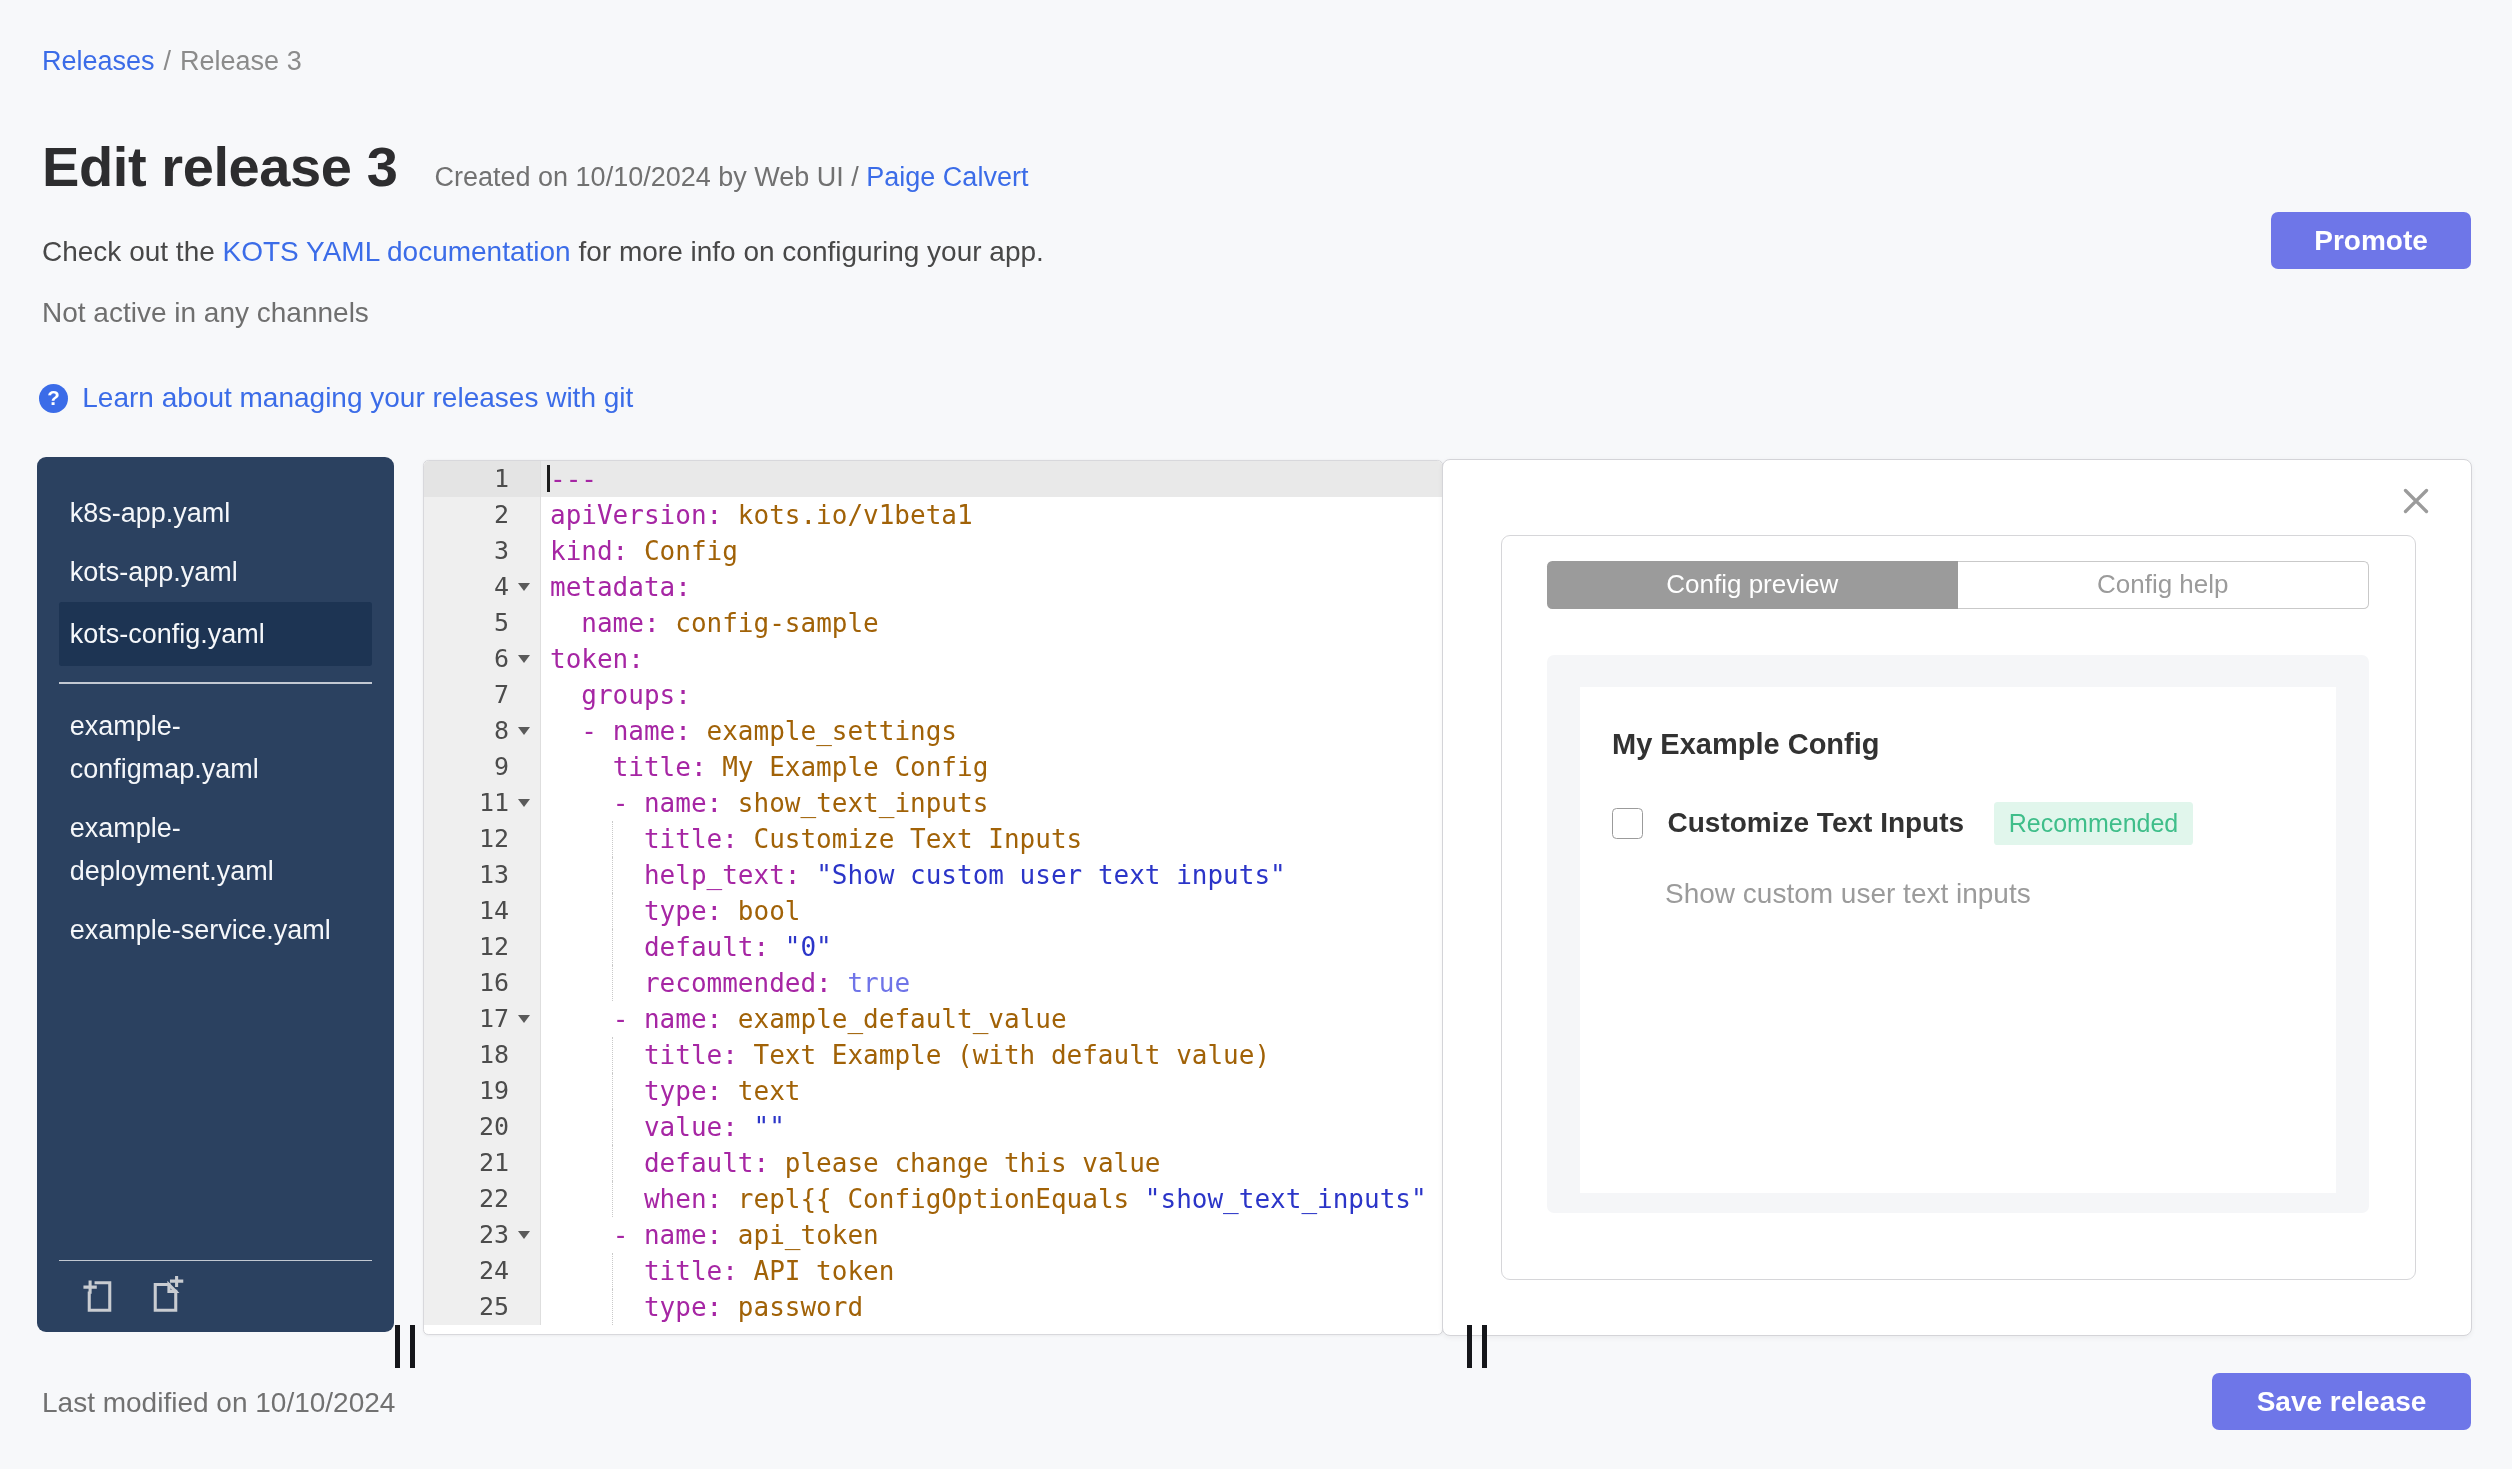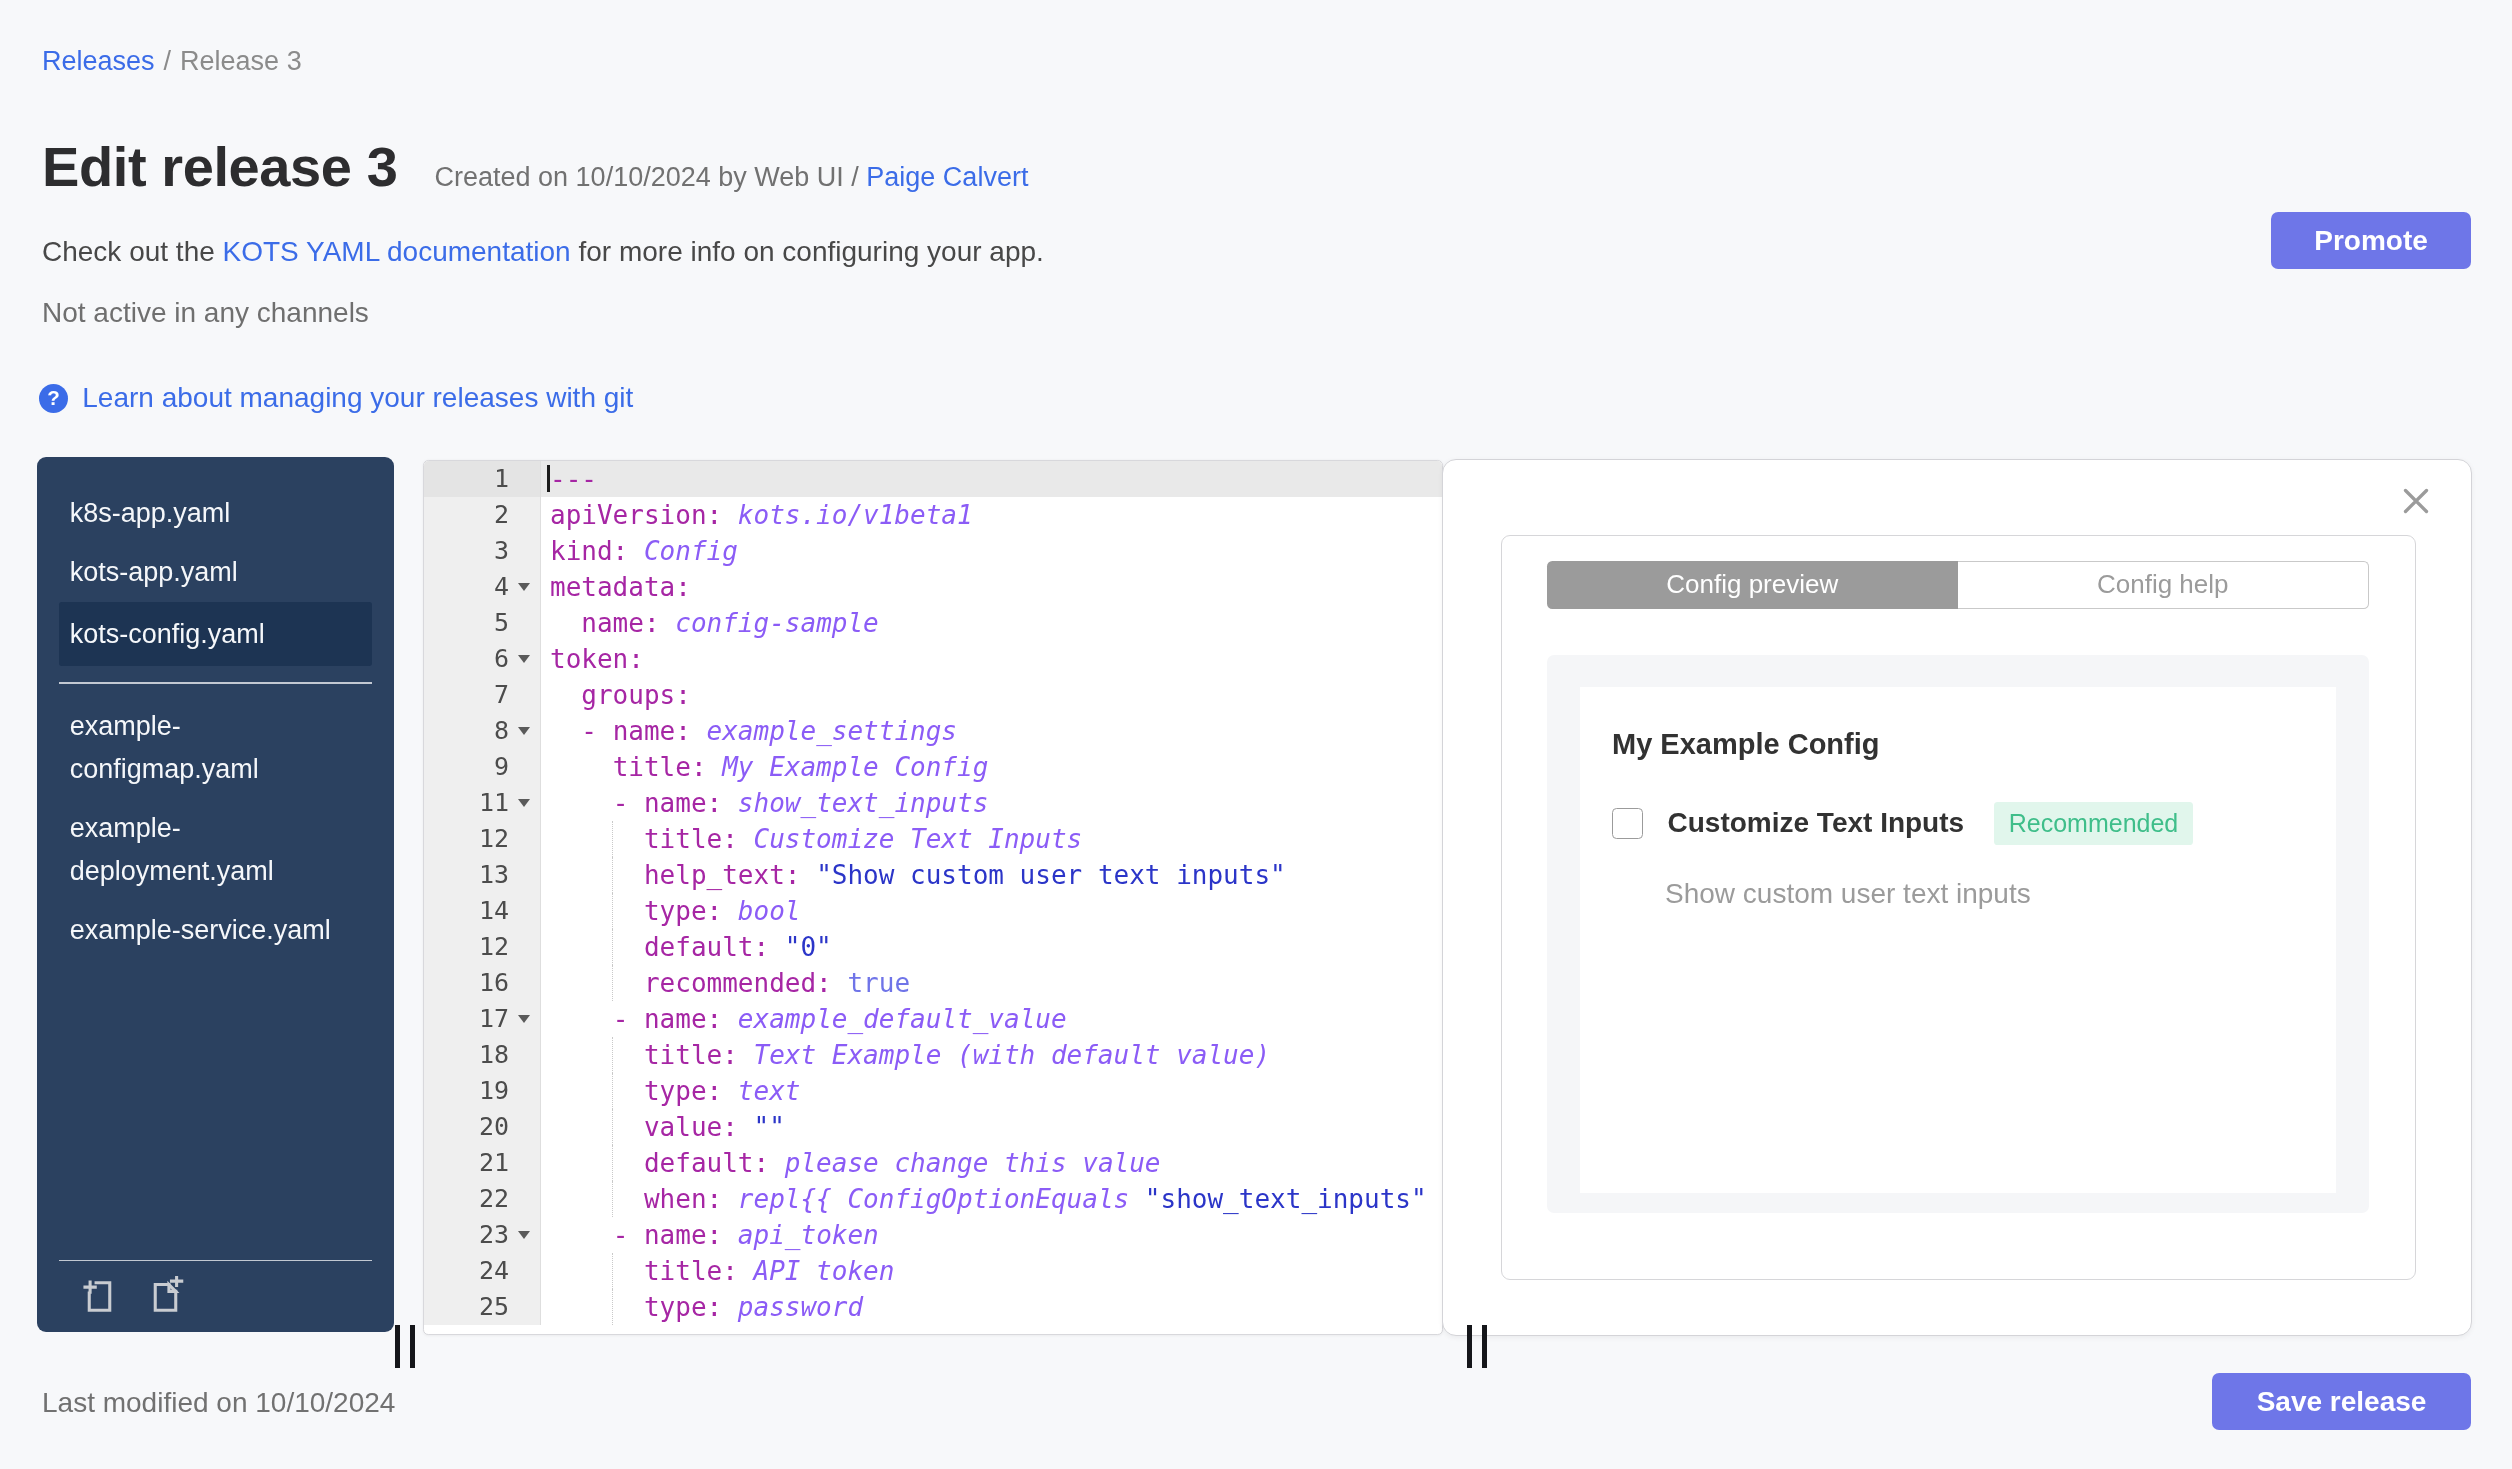--- a/index.html
+++ b/index.html
@@ -55,31 +55,31 @@
   .code-cell{flex:1;height:100%;display:flex;align-items:center;white-space:pre;padding-left:9px;
              position:relative;color:#202124;cursor:text;}
   .code-row.active .code-cell{background:#e9e9e9;}
   .code-row.active .gutter-cell{background:#e4e4e4;}
   .code-row.guide .code-cell::after{content:"";position:absolute;left:71px;top:0;bottom:0;
              border-left:1.8px dotted #c9c9c9;}
   .cursor-bar{position:absolute;left:6.2px;top:4.5px;width:2.7px;height:27px;background:#1a1a1a;}
   .tok-key,.tok-meta,.tok-dash{color:#a626a4;}
   .tok-str{color:#2b35c8;}
   .tok-bool{color:#6f74e8;}
-  .tok-plain{color:#8b5cf6;font-style:italic;}
+  .tok-plain{color:#a16207;}
 
   
   .handle{position:absolute;top:868px;height:43px;display:flex;gap:9.8px;z-index:6;cursor:col-resize;}
   .handle span{width:5.3px;height:43px;background:#15161a;}
   .handle-left{left:395px;}
   .handle-right{left:1467px;}
 
   
   .preview{position:absolute;left:1442px;top:1.8px;width:1028px;height:875px;background:#fff;
-           border:0.9px solid #d4d4d8;border-radius:14px;box-shadow:0 1.8px 5.3px rgba(0,0,0,.05);}
+           border:0.9px solid #d4d4d8;border-radius:8px;box-shadow:0 1.8px 5.3px rgba(0,0,0,.05);}
   .close-x{position:absolute;top:23px;right:37px;width:36px;height:36px;cursor:pointer;}
   .inner-card{position:absolute;left:58px;top:75px;width:913px;height:743px;
               border:0.9px solid #d6d6d9;border-radius:9px;background:#fff;}
   .tabs{position:absolute;left:45px;top:25px;width:822px;height:48px;display:flex;}
   .tab{flex:1;display:flex;align-items:center;justify-content:center;font-size:26px;cursor:pointer;box-sizing:border-box;}
   .tab.active{background:#9b9b9b;color:#fff;border-radius:5.3px 0 0 5.3px;}
   .tab.inactive{color:#9b9b9b;background:#fff;border:1.8px solid #c9c9c9;border-left:none;border-radius:0 5.3px 5.3px 0;}
   .preview-body{position:absolute;left:45px;top:119px;width:822px;height:558px;background:#f5f6f8;border-radius:7.1px;}
   .config-card{position:absolute;left:33px;right:33px;top:32px;bottom:19.6px;background:#fff;
                padding:41px 0 0 32px;box-sizing:border-box;}

